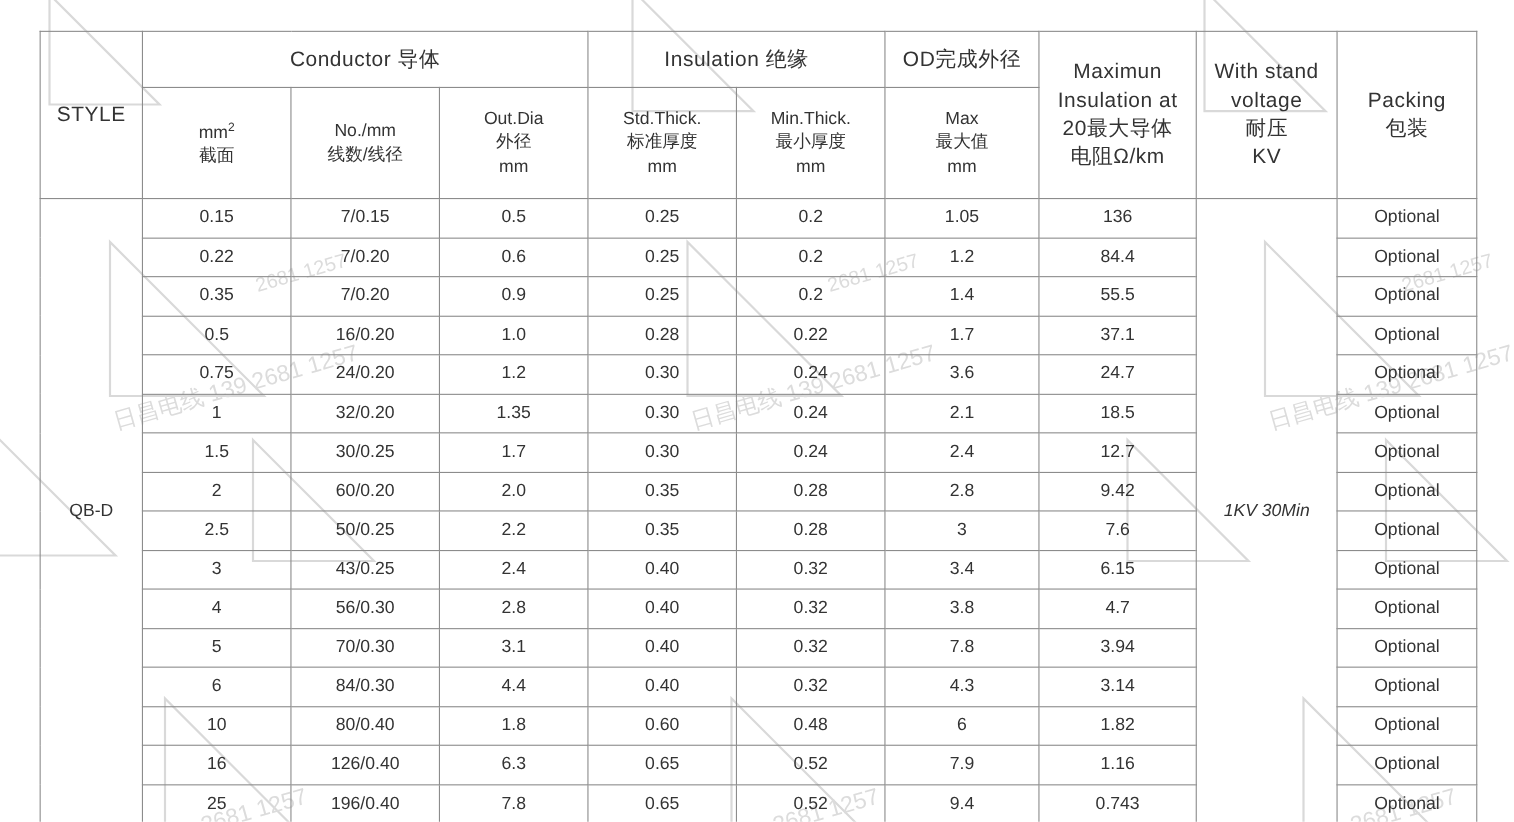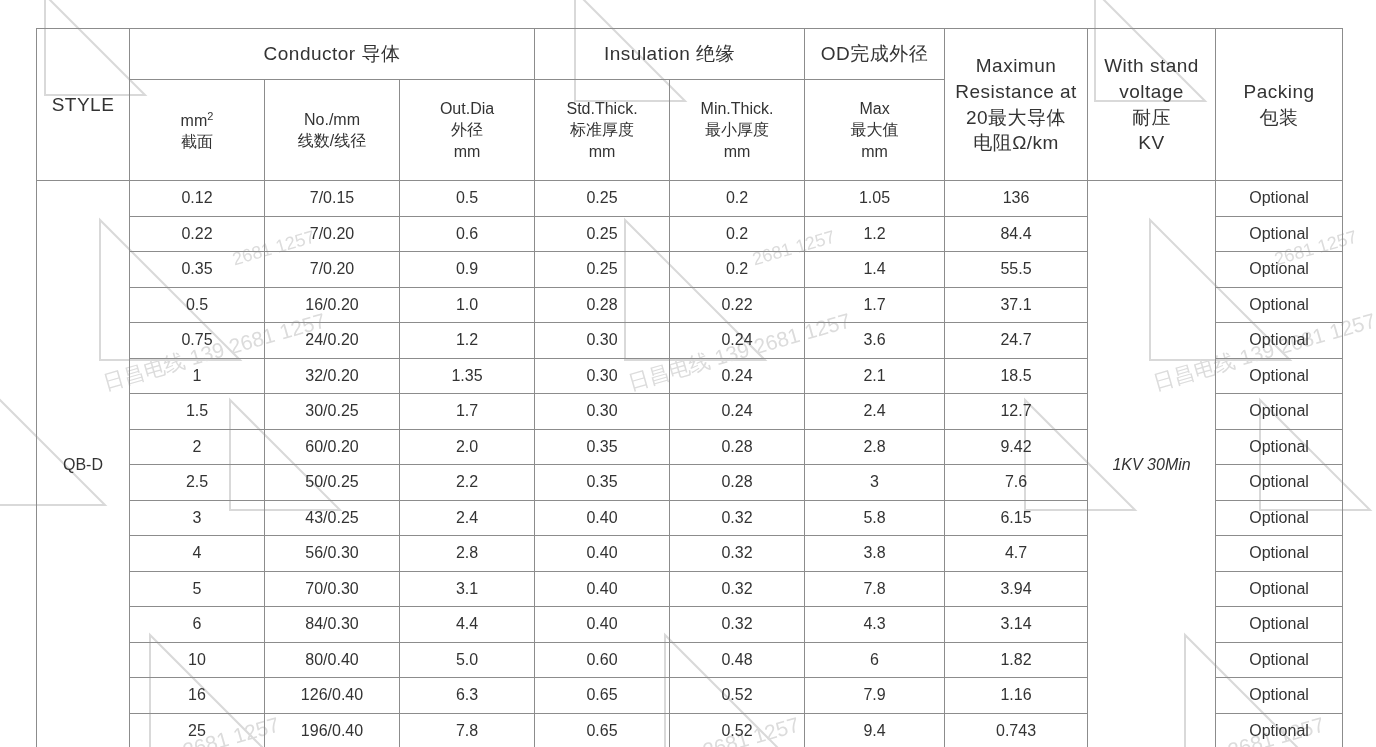--- a/index.html
+++ b/index.html
@@ -171,21 +171,21 @@
       <col style="width:127px">
     </colgroup>
     <thead>
       <tr class="hdr-top">
         <th rowspan="2" class="tall">STYLE</th>
         <th colspan="3">Conductor 导体</th>
         <th colspan="2">Insulation 绝缘</th>
         <th colspan="1">OD完成外径</th>
         <th rowspan="2" class="tall">
           <div>Maximun</div>
-          <div>Resistance at</div>
+          <div>Insulation at</div>
           <div>20最大导体</div>
           <div>电阻Ω/km</div>
         </th>
         <th rowspan="2" class="tall">
           <div>With stand</div>
           <div>voltage</div>
           <div>耐压</div>
           <div>KV</div>
         </th>
         <th rowspan="2" class="tall">
@@ -220,21 +220,21 @@
         <th>
           <div>Max</div>
           <div>最大值</div>
           <div>mm</div>
         </th>
       </tr>
     </thead>
     <tbody id="table-body">
         <tr>
           <td class="style-cell" rowspan="16">QB-D</td>
-          <td>0.12</td>
+          <td>0.15</td>
           <td>7/0.15</td>
           <td>0.5</td>
           <td>0.25</td>
           <td>0.2</td>
           <td>1.05</td>
           <td>136</td>
           <td class="voltage-cell" rowspan="16">1KV 30Min</td>
           <td>Optional</td>
         </tr>
         <tr>
@@ -316,21 +316,21 @@
           <td>3</td>
           <td>7.6</td>
           <td>Optional</td>
         </tr>
         <tr>
           <td>3</td>
           <td>43/0.25</td>
           <td>2.4</td>
           <td>0.40</td>
           <td>0.32</td>
-          <td>5.8</td>
+          <td>3.4</td>
           <td>6.15</td>
           <td>Optional</td>
         </tr>
         <tr>
           <td>4</td>
           <td>56/0.30</td>
           <td>2.8</td>
           <td>0.40</td>
           <td>0.32</td>
           <td>3.8</td>
@@ -353,21 +353,21 @@
           <td>4.4</td>
           <td>0.40</td>
           <td>0.32</td>
           <td>4.3</td>
           <td>3.14</td>
           <td>Optional</td>
         </tr>
         <tr>
           <td>10</td>
           <td>80/0.40</td>
-          <td>5.0</td>
+          <td>1.8</td>
           <td>0.60</td>
           <td>0.48</td>
           <td>6</td>
           <td>1.82</td>
           <td>Optional</td>
         </tr>
         <tr>
           <td>16</td>
           <td>126/0.40</td>
           <td>6.3</td>

